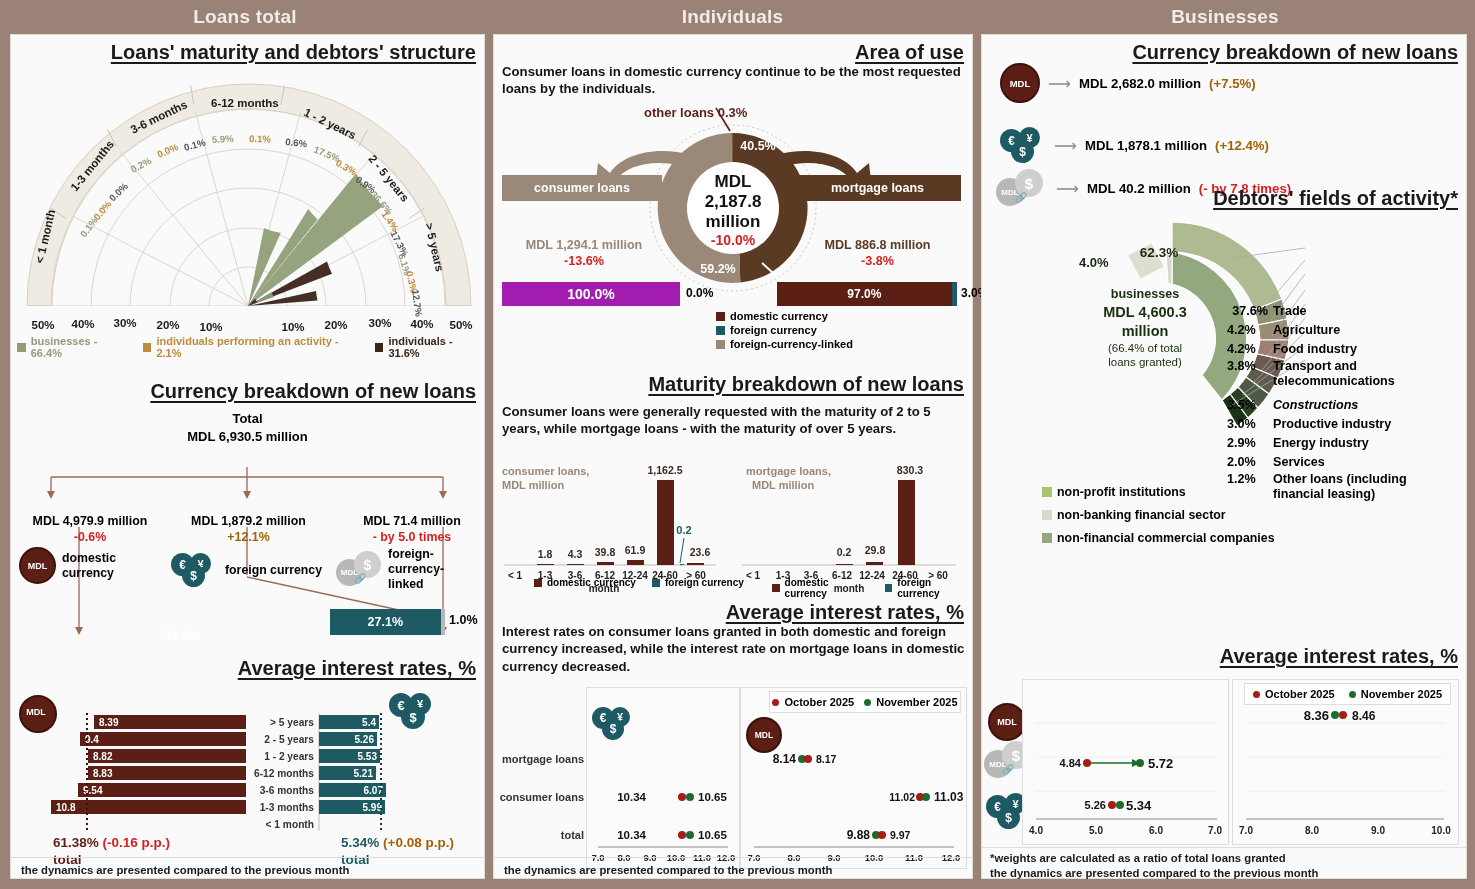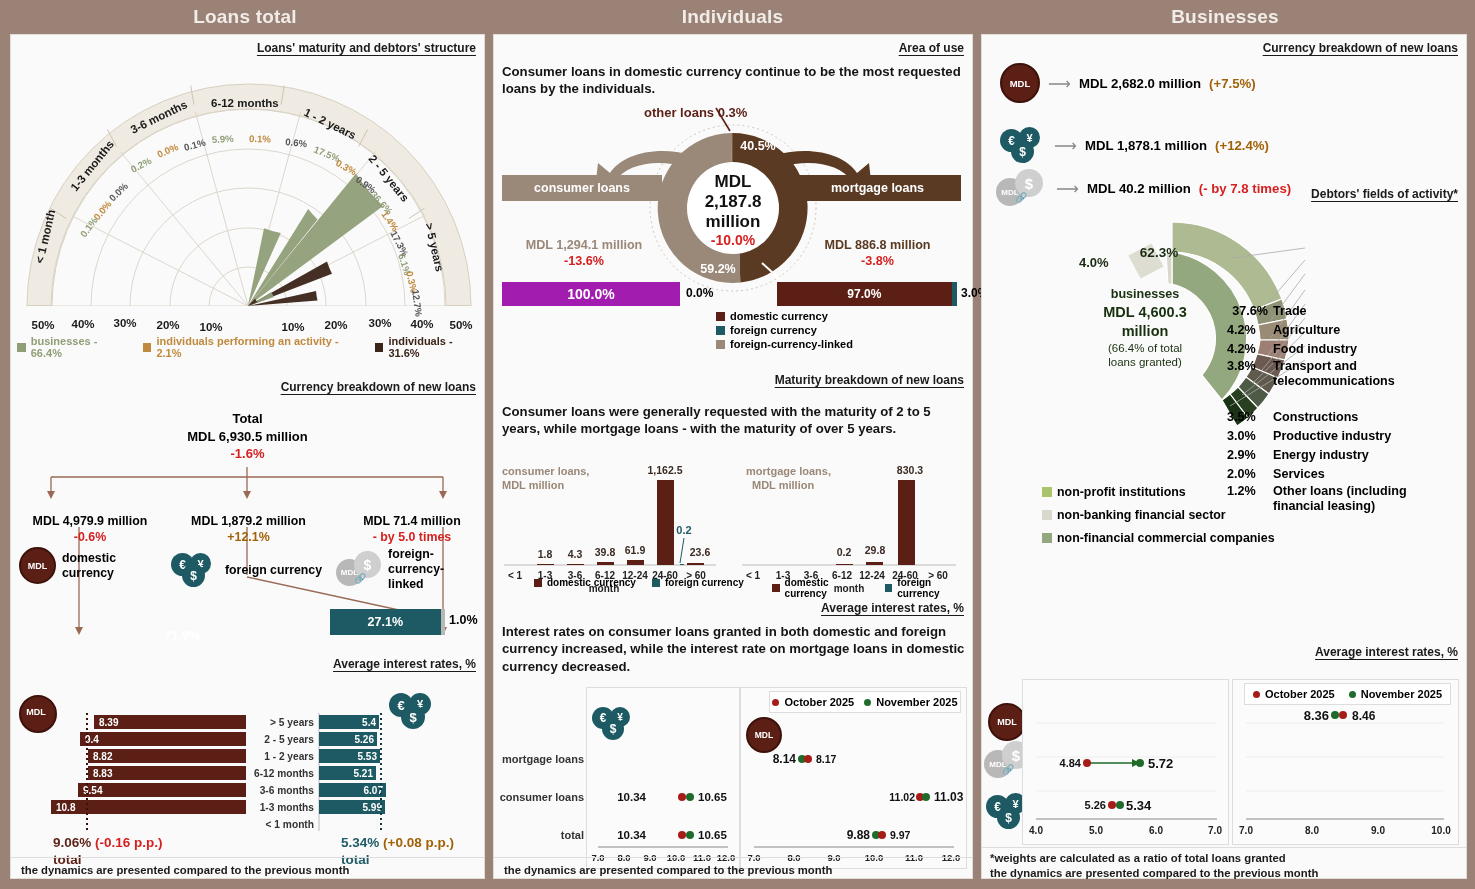--- a/index.html
+++ b/index.html
@@ -13,21 +13,21 @@
   .col-head{
     position:absolute;top:0;height:34px;line-height:34px;
     text-align:center;color:#f2ece8;font-size:19px;font-weight:bold;
     letter-spacing:.2px;
   }
   .panel{
     position:absolute;background:#fafafa;border:1px solid #e3ddd8;
     box-sizing:border-box;
   }
   .sect-title{
-    position:absolute;font-weight:bold;font-size:12px;color:#1a1a1a;
+    position:absolute;font-weight:bold;font-size:20px;color:#1a1a1a;
     text-decoration:underline;text-underline-offset:3px;
   }
   .lead{
     position:absolute;font-weight:bold;font-size:13.2px;color:#141414;
     line-height:1.32;
   }
   .foot{
     position:absolute;font-size:11.3px;font-weight:bold;color:#1a1a1a;
     line-height:1.35;
   }
@@ -183,21 +183,20 @@
         <i class="sw" style="background:#3b2418"></i>
         <span class="darkbrn">individuals - 31.6%</span>
       </span>
     </div>
 
     <div class="sect-title" style="right:8px;top:345px;">Currency breakdown of new loans</div>
 
     <div style="position:absolute;left:0;top:375px;width:473px;text-align:center;font-size:13px;font-weight:bold;line-height:1.35;">
       <div>Total</div>
       <div>MDL 6,930.5 million</div>
-      <div class="red">-1.6%</div>
     </div>
 
     <svg width="473" height="190" style="position:absolute;left:0;top:430px;">
       <g stroke="#9a6a55" stroke-width="1.3" fill="none">
         <path d="M236 2 L236 12 M40 12 L432 12 M40 12 L40 32 M236 12 L236 32 M432 12 L432 32"></path>
         <path d="M68 62 L68 110 M236 62 L236 110 M432 62 L432 168"></path>
         <path d="M68 110 L68 168"></path>
         <path d="M236 112 L420 152"></path>
       </g>
       <g fill="#9a6a55">
@@ -306,21 +305,21 @@
         <text x="363" y="30">5.26</text>
         <text x="366" y="47">5.53</text>
         <text x="362" y="64">5.21</text>
         <text x="372" y="81">6.07</text>
         <text x="371" y="98">5.99</text>
       </g>
       <line x1="370" y1="0" x2="370" y2="118" stroke="#123a40" stroke-width="2" stroke-dasharray="2,3"></line>
     </svg>
 
     <div style="position:absolute;left:42px;top:800px;font-size:13.5px;font-weight:bold;line-height:1.25;">
-      <span class="dkred">9.06%</span>
+      <span class="dkred">61.38%</span>
       <span class="red">(-0.16 p.p.)</span>
       <div class="dkred">total</div>
     </div>
     <div style="position:absolute;left:330px;top:800px;font-size:13.5px;font-weight:bold;line-height:1.25;">
       <span class="teal">5.34%</span>
       <span class="green">(+0.08 p.p.)</span>
       <div class="teal">total</div>
     </div>
 
     <div style="position:absolute;left:0;right:0;top:822px;border-top:1px solid #ddd;"></div>
@@ -652,21 +651,21 @@
         <text x="108" y="132" font-size="11.5">(66.4% of total</text>
         <text x="108" y="146" font-size="11.5">loans granted)</text>
       </g>
     </svg>
 
     <div style="position:absolute;left:245px;top:267px;font-size:12.6px;font-weight:bold;line-height:1.5;">
       <div><span style="display:inline-block;width:46px;text-align:center;">37.6%</span><span>Trade</span></div>
       <div><span style="display:inline-block;width:46px;">4.2%</span><span>Agriculture</span></div>
       <div><span style="display:inline-block;width:46px;">4.2%</span><span>Food industry</span></div>
       <div style="line-height:1.25;"><span style="display:inline-block;width:46px;vertical-align:top;">3.8%</span><span style="display:inline-block;width:175px;vertical-align:top;">Transport and telecommunications</span></div>
-      <div style="margin-top:18px;"><span style="display:inline-block;width:46px;">3.5%</span><span>Constructions</span></div>
+      <div style="margin-top:6px;font-style:italic;"><span style="display:inline-block;width:46px;">3.5%</span><span>Constructions</span></div>
       <div><span style="display:inline-block;width:46px;">3.0%</span><span>Productive industry</span></div>
       <div><span style="display:inline-block;width:46px;">2.9%</span><span>Energy industry</span></div>
       <div><span style="display:inline-block;width:46px;">2.0%</span><span>Services</span></div>
       <div style="line-height:1.25;"><span style="display:inline-block;width:46px;vertical-align:top;">1.2%</span><span style="display:inline-block;width:180px;vertical-align:top;">Other loans (including financial leasing)</span></div>
     </div>
 
     <div style="position:absolute;left:60px;top:450px;">
       <div class="legend-row" style="font-size:12.4px;margin-bottom:9px;">
         <i class="sw" style="background:#a9c46c;width:10px;height:10px;"></i>
         <span>non-profit institutions</span>

